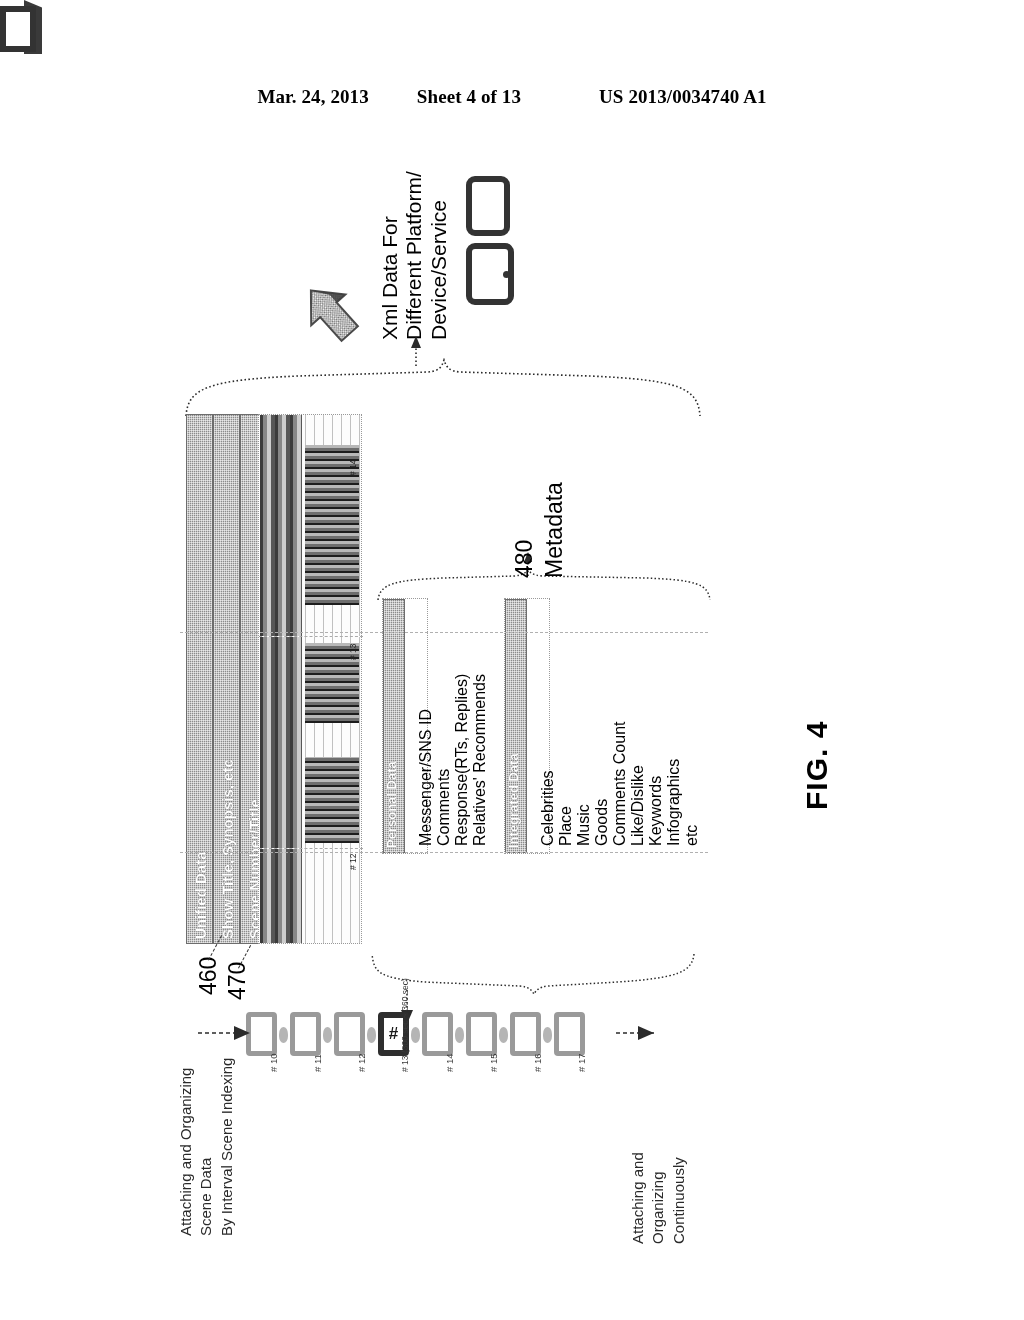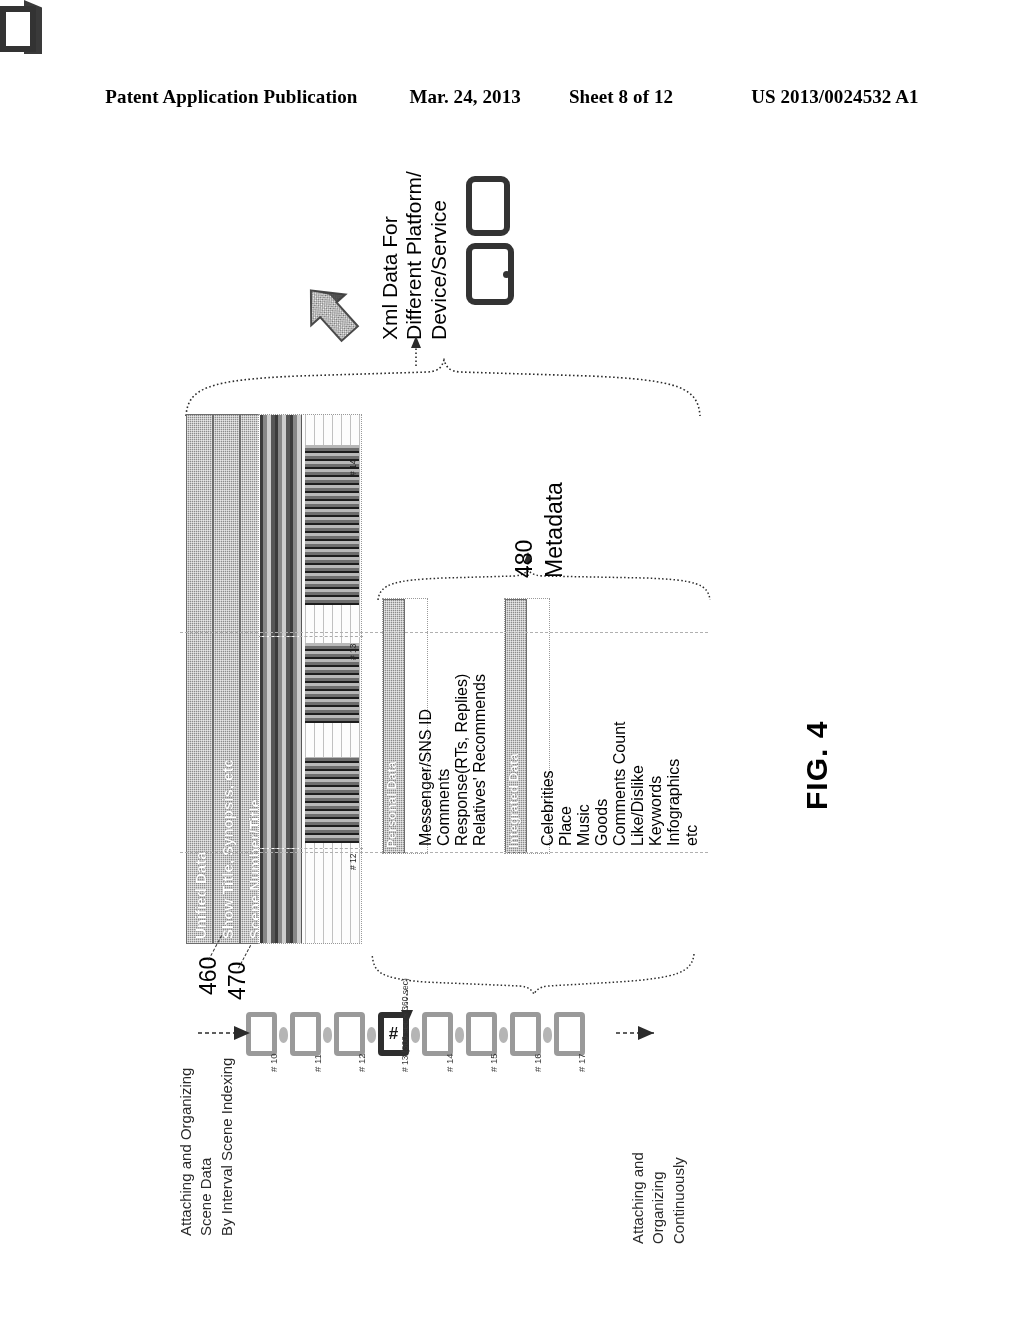--- a/index.html
+++ b/index.html
@@ -333,24 +333,23 @@
     position: absolute;
     border-top: 1.4px dashed #333;
     transform-origin: 0 0;
   }
   .refnum { position: absolute; font-size: 23px; }
 </style>
 </head>
 <body>
 
 <div id="patent-header">
-  <span class="hd-pub">Patent Application Publication</span>
   <span class="hd-date">Mar. 24, 2013</span>
-  <span class="hd-sheet" style="margin-right:78px">Sheet 8 of 12</span>
-  <span class="hd-num">US 2013/0024532 A1</span>
+  <span class="hd-sheet" style="margin-right:78px">Sheet 4 of 13</span>
+  <span class="hd-num">US 2013/0034740 A1</span>
 </div>
 
 <div class="rot rotL" id="fig-label" style="left:800px; top:810px;">FIG. 4</div>
 
 <div class="rot rotL" id="xml-caption" style="left:378px; top:340px;">
   <div>Xml Data For</div>
   <div>Different Platform/</div>
   <div>Device/Service</div>
 </div>
 

